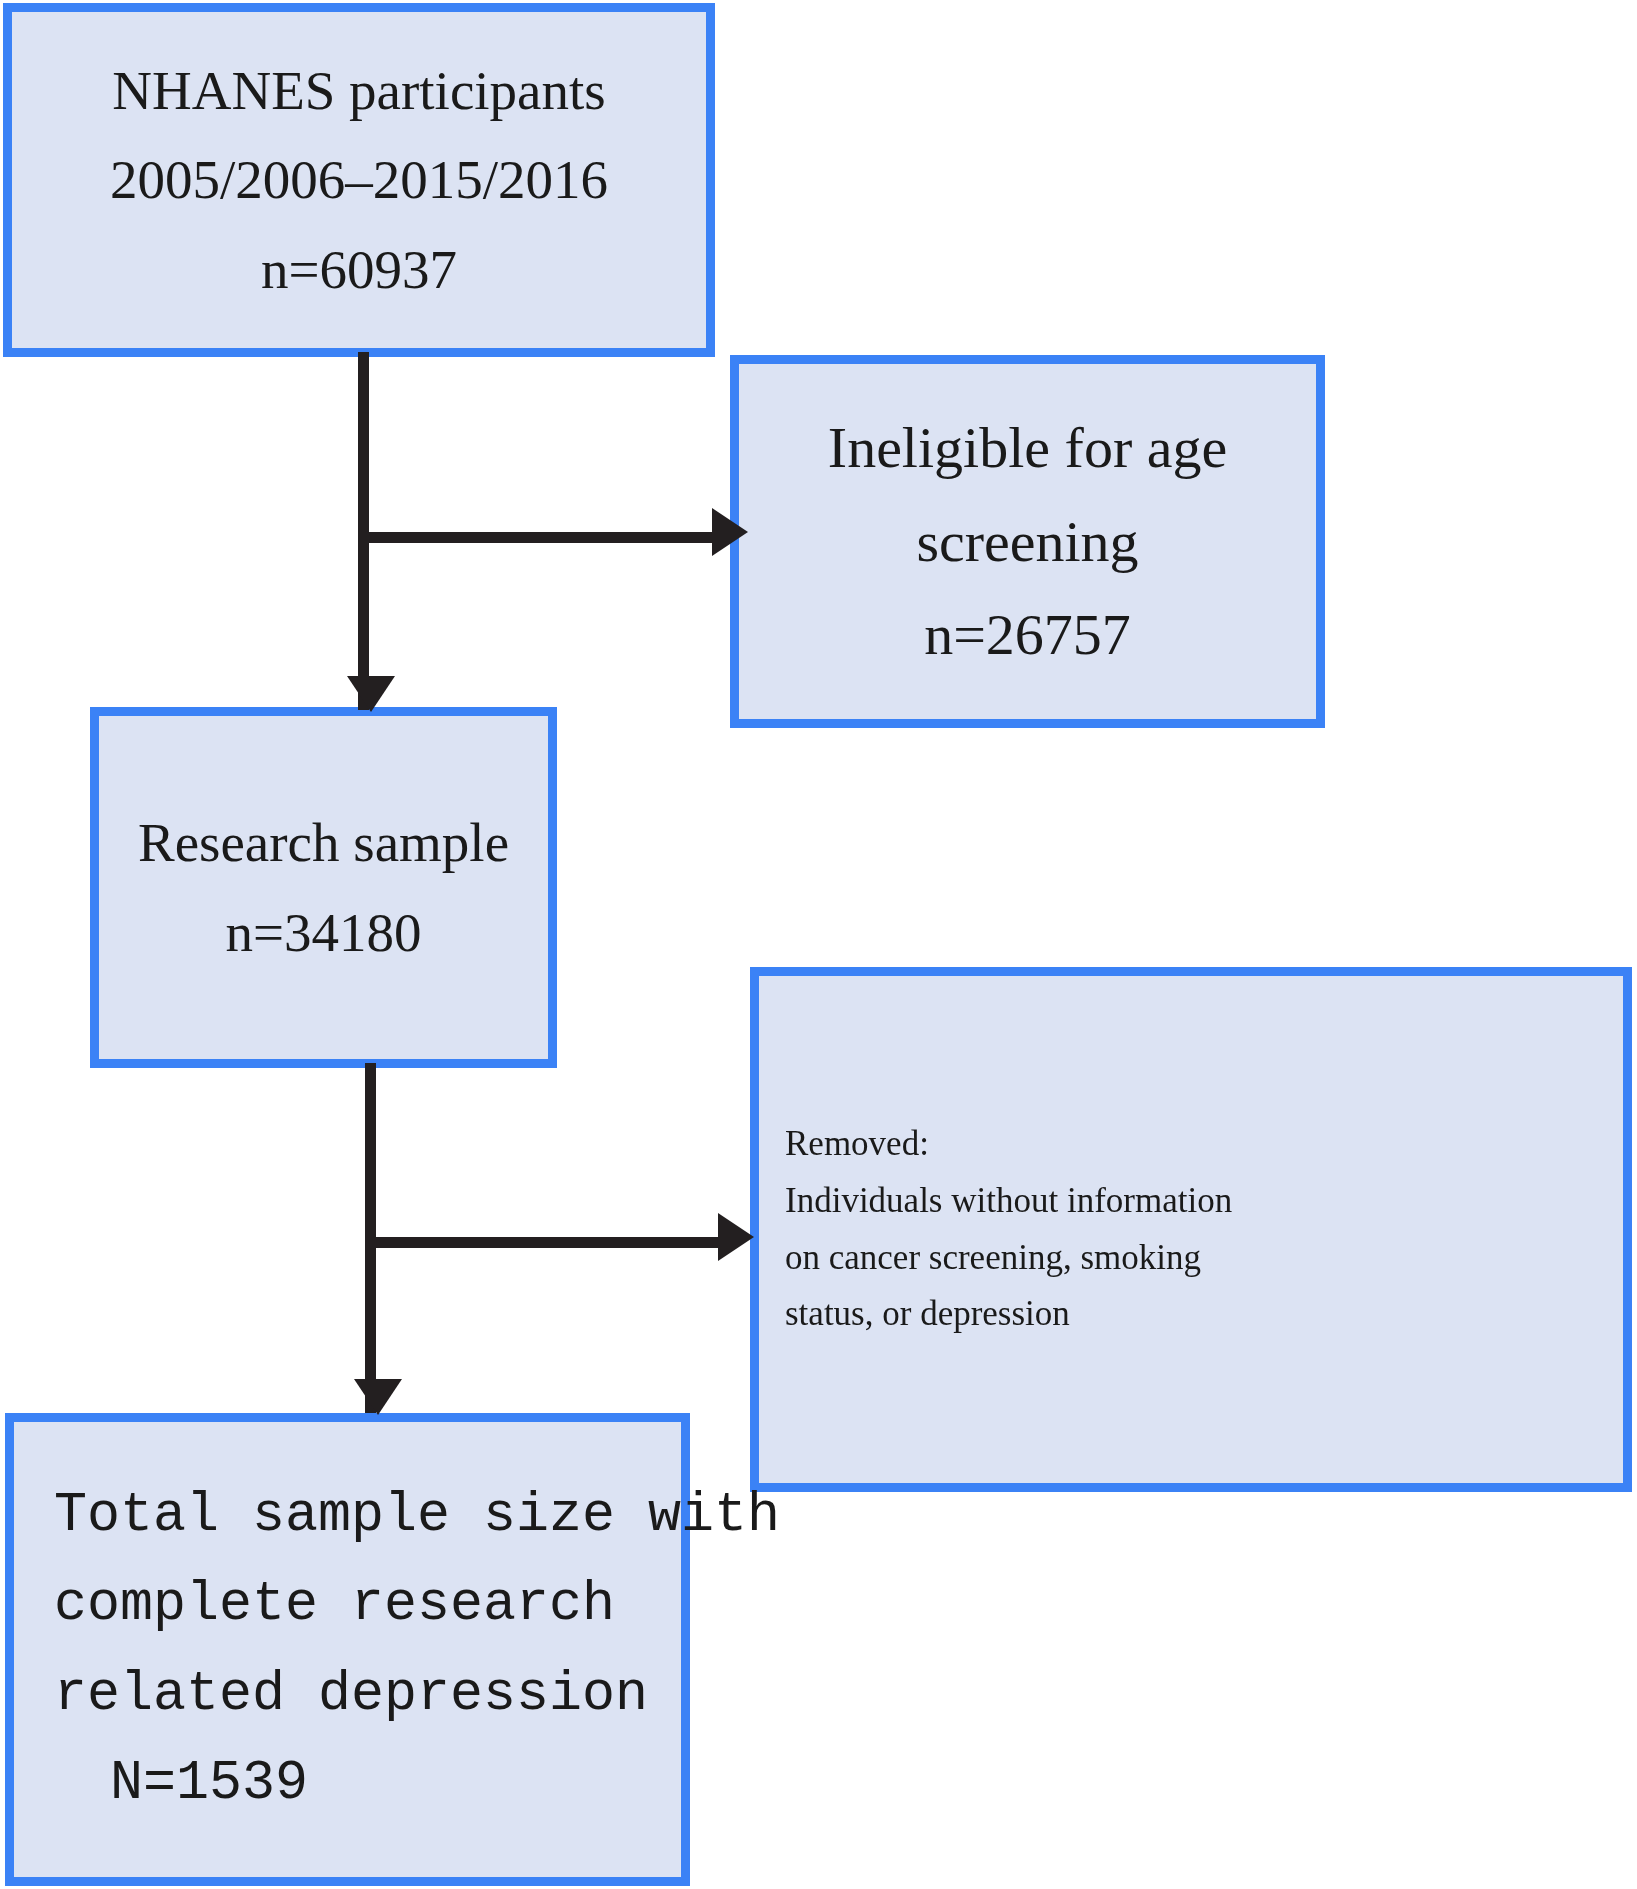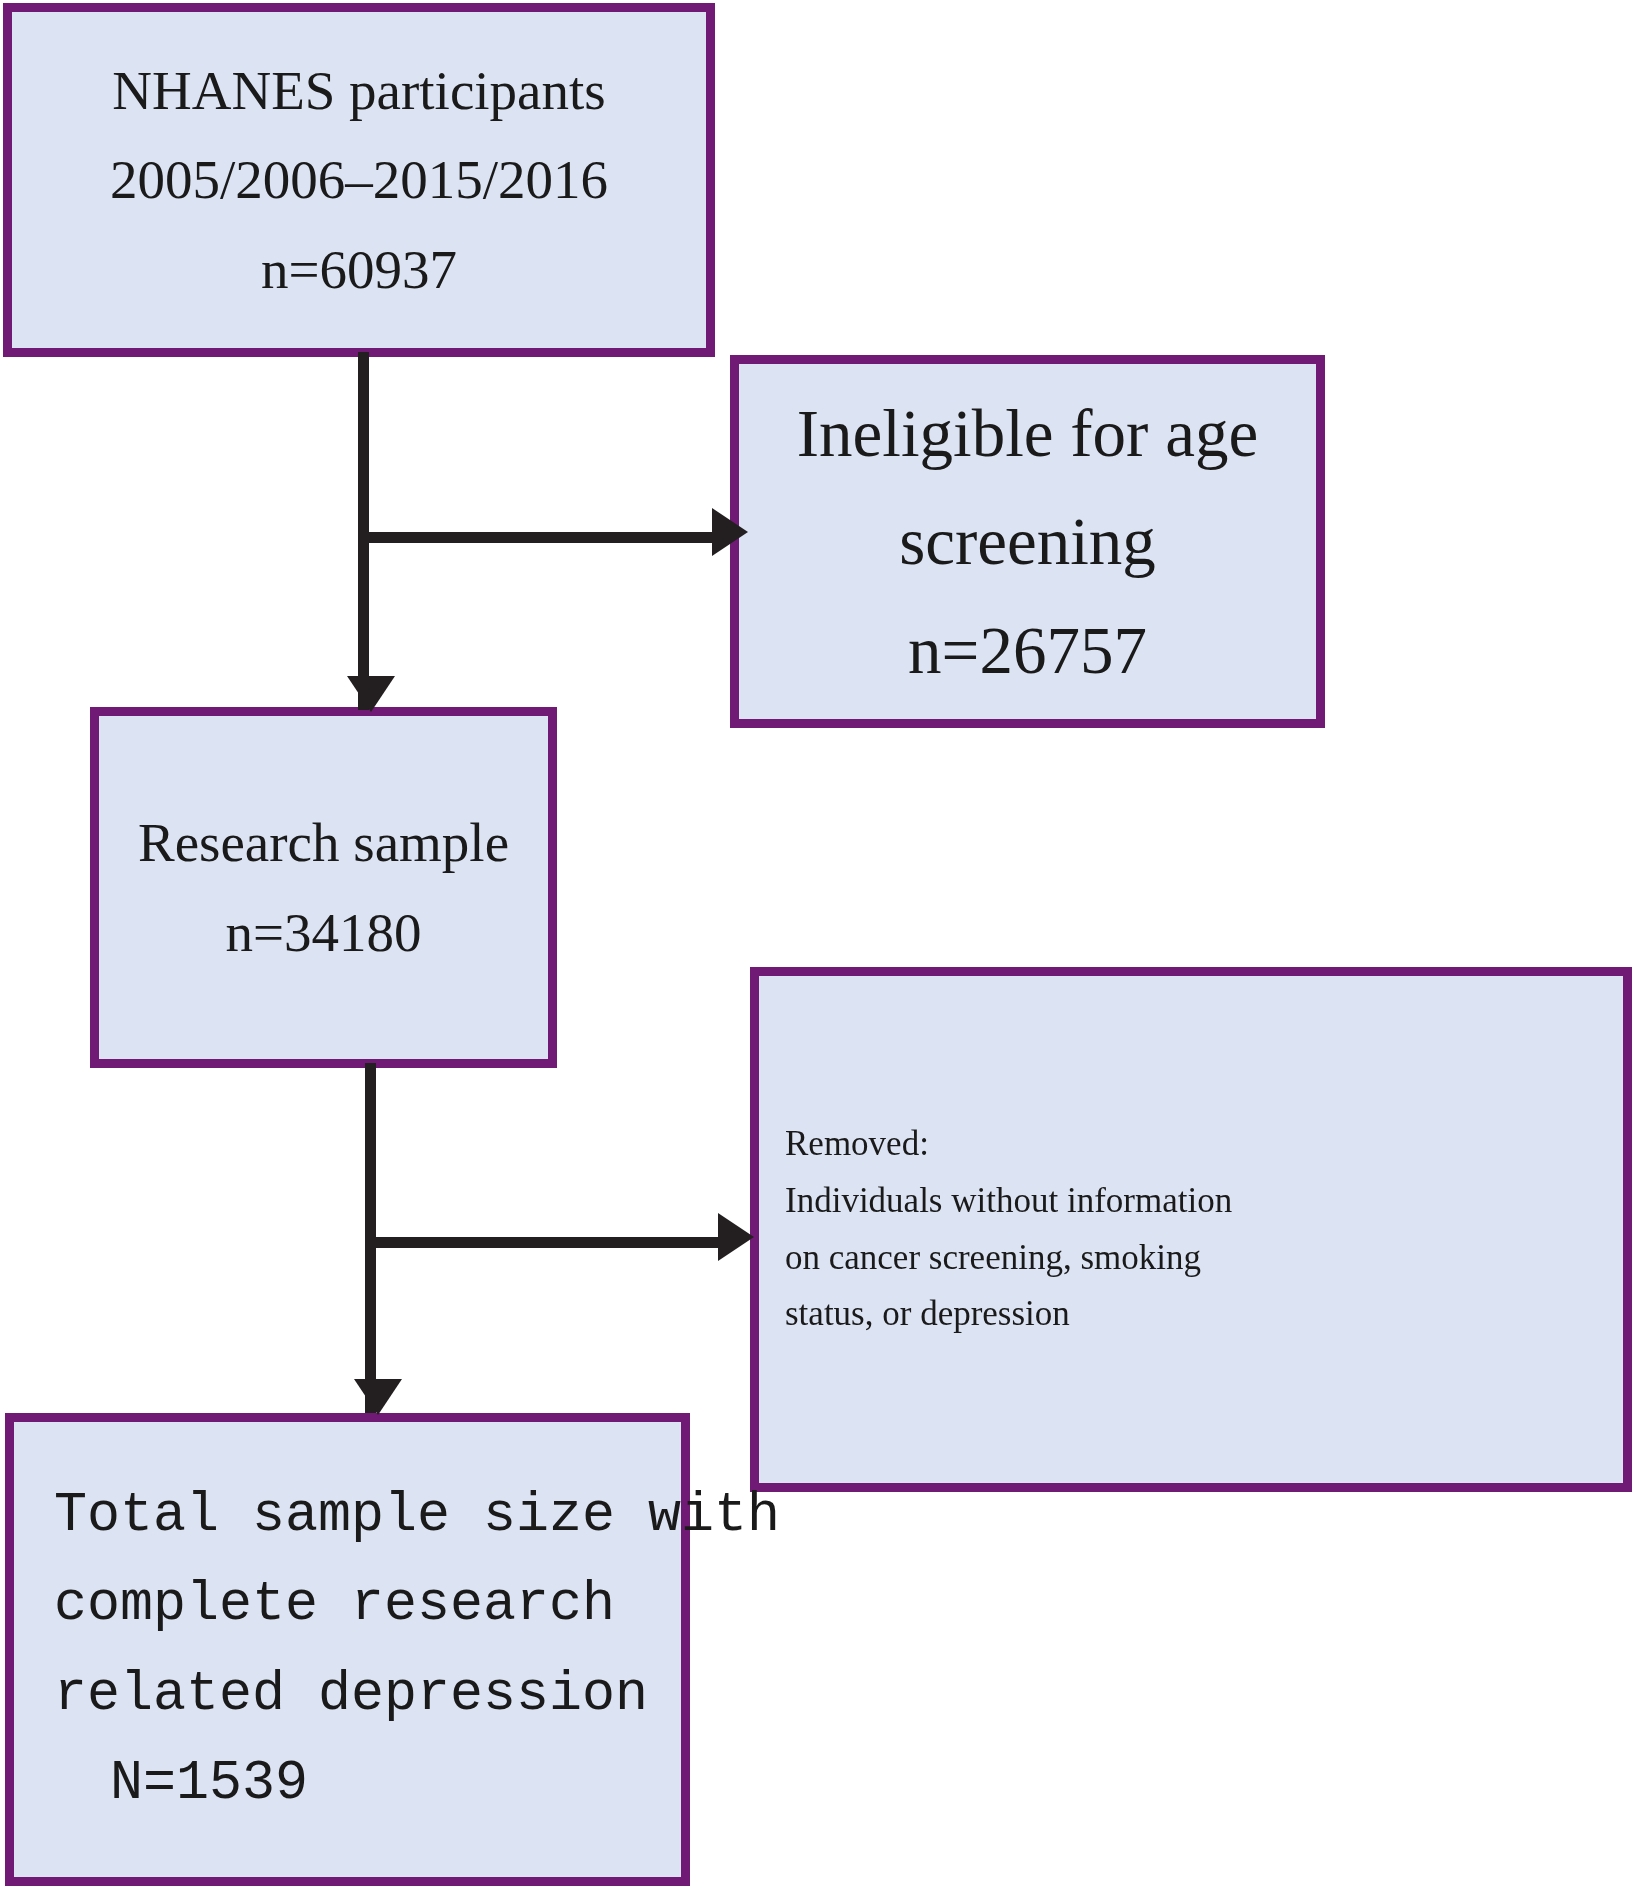--- a/index.html
+++ b/index.html
@@ -13,21 +13,21 @@
     width: 1637px;
     height: 1889px;
     background: #ffffff;
     font-family: "Liberation Serif", "DejaVu Serif", serif;
     overflow: hidden;
   }
   .fc-box {
     position: absolute;
     box-sizing: border-box;
     background: #dce3f3;
-    border: 9px solid #701a75;
+    border: 9px solid #3b82f6;
     display: flex;
     flex-direction: column;
     justify-content: center;
     color: #1a1a1a;
     line-height: 1.62;
   }
   .fc-box .ln {
     display: block;
     white-space: pre;
   }
@@ -37,21 +37,21 @@
   
   #node-source {
     left: 3px;  top: 3px;
     width: 712px; height: 354px;
     font-size: 55px;
     padding: 0 18px;
   }
   #node-excluded-age {
     left: 730px; top: 355px;
     width: 595px; height: 373px;
-    font-size: 67px;
+    font-size: 58px;
     padding: 0 18px;
   }
   #node-research-sample {
     left: 90px; top: 707px;
     width: 467px; height: 361px;
     font-size: 55px;
     padding: 0 16px;
   }
   #node-removed {
     left: 750px; top: 967px;

